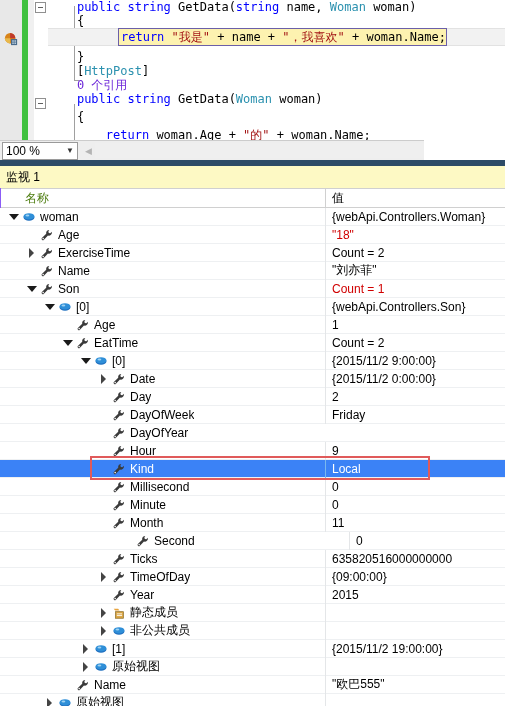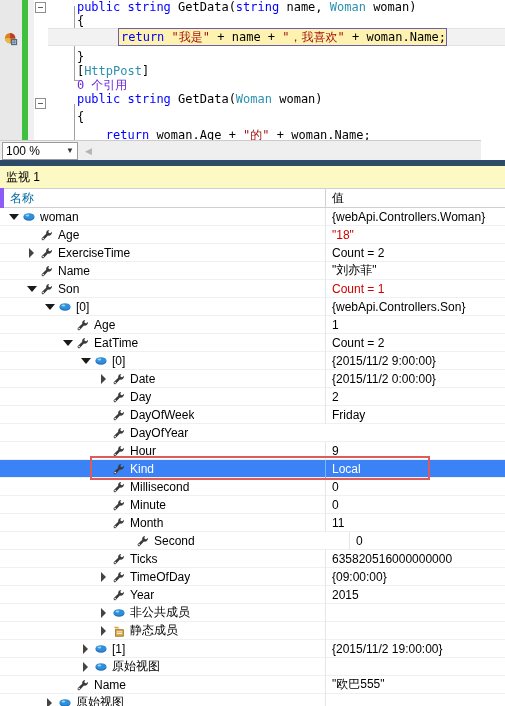--- a/index.html
+++ b/index.html
@@ -72,21 +72,21 @@
     font-family:"DejaVu Sans Mono", monospace;
     font-size:12px; color:#000000;
   }
   .hl-band {
     position:absolute; left:48px; right:0; height:18px;
     background:#f2f2f2; border-top:1px solid #e2e2e2; border-bottom:1px solid #e2e2e2;
   }
 
   
   #zoombar {
-    position:absolute; top:140px; left:0; width:481px; height:20px;
+    position:absolute; top:140px; left:0; width:424px; height:20px;
     background:#eeeeee; border-top:1px solid #cccccc;
     display:flex; align-items:center;
   }
   .zoom-combo {
     width:76px; height:18px; margin-left:2px;
     background:#ffffff; border:1px solid #9a9a9a;
     display:flex; align-items:center; justify-content:space-between;
     padding:0 3px; font-size:12px; color:#000;
   }
   .zoom-arrow { font-size:8px; color:#333; }
@@ -111,22 +111,22 @@
     padding-left:6px;
     font-size:12px; color:#000;
   }
   .watch-head {
     height:20px; background:#ffffff;
     border-top:1px solid #d0d0d0; border-bottom:1px solid #d0d0d0;
     display:flex; align-items:center;
     position:relative;
   }
   .watch-head .col-name {
-    width:325px; padding-left:6px; font-size:12px; color:#0369a1;
-    border-left:4px solid #8b5cf6; height:20px; display:flex; align-items:center;
+    width:325px; padding-left:24px; font-size:12px; color:#4d7c0f;
+    border-left:1px solid #8b5cf6; height:20px; display:flex; align-items:center;
   }
   .watch-head .col-value {
     flex:1; padding-left:6px; font-size:12px; color:#000;
     border-left:1px solid #d0d0d0; height:20px; display:flex; align-items:center;
   }
   .rows { position:relative; }
   .row {
     height:18px; display:flex; align-items:center;
     border-bottom:1px solid #eef0f2;
     position:relative;
@@ -528,95 +528,95 @@
           <span class="lbl">Year</span>
         </div>
         <div class="cell-value">
           <span class="">2015</span>
         </div>
       </div>
       <div class="row">
         <div class="cell-name" style="padding-left: 98px;">
           <span class="twisty collapsed"></span>
           <span class="vicon"><svg viewBox="0 0 16 16">
-              <ellipse cx="8" cy="8.6" rx="6.2" ry="3.6" fill="#1f6fbf"></ellipse>
-              <ellipse cx="8" cy="7.2" rx="6.2" ry="3.6" fill="#2f8fd8"></ellipse>
-              <ellipse cx="6.2" cy="6.2" rx="2.2" ry="1.2" fill="#9fd2f2"></ellipse>
-            </svg></span>
-          <span class="lbl">非公共成员</span>
-        </div>
-        <div class="cell-value">
-          <span class=""></span>
-        </div>
-      </div>
-      <div class="row">
-        <div class="cell-name" style="padding-left: 98px;">
-          <span class="twisty collapsed"></span>
-          <span class="vicon"><svg viewBox="0 0 16 16">
               <rect x="4" y="6.5" width="9" height="7.5" fill="#d9a441" stroke="#8a6a22" stroke-width="0.8"></rect>
               <path d="M2 3.2 L7 3.2 L8.6 5 L3.6 5 Z" fill="#e8a33d"></path>
               <rect x="5.5" y="8.5" width="6" height="1" fill="#ffffff"></rect>
               <rect x="5.5" y="10.5" width="6" height="1" fill="#ffffff"></rect>
             </svg></span>
           <span class="lbl">静态成员</span>
         </div>
         <div class="cell-value">
           <span class=""></span>
         </div>
       </div>
       <div class="row">
-        <div class="cell-name" style="padding-left: 80px;">
+        <div class="cell-name" style="padding-left: 98px;">
           <span class="twisty collapsed"></span>
           <span class="vicon"><svg viewBox="0 0 16 16">
               <ellipse cx="8" cy="8.6" rx="6.2" ry="3.6" fill="#1f6fbf"></ellipse>
               <ellipse cx="8" cy="7.2" rx="6.2" ry="3.6" fill="#2f8fd8"></ellipse>
               <ellipse cx="6.2" cy="6.2" rx="2.2" ry="1.2" fill="#9fd2f2"></ellipse>
             </svg></span>
-          <span class="lbl">[1]</span>
-        </div>
-        <div class="cell-value">
-          <span class="">{2015/11/2 19:00:00}</span>
+          <span class="lbl">非公共成员</span>
+        </div>
+        <div class="cell-value">
+          <span class=""></span>
         </div>
       </div>
       <div class="row">
         <div class="cell-name" style="padding-left: 80px;">
           <span class="twisty collapsed"></span>
           <span class="vicon"><svg viewBox="0 0 16 16">
               <ellipse cx="8" cy="8.6" rx="6.2" ry="3.6" fill="#1f6fbf"></ellipse>
               <ellipse cx="8" cy="7.2" rx="6.2" ry="3.6" fill="#2f8fd8"></ellipse>
               <ellipse cx="6.2" cy="6.2" rx="2.2" ry="1.2" fill="#9fd2f2"></ellipse>
             </svg></span>
-          <span class="lbl">原始视图</span>
-        </div>
-        <div class="cell-value">
-          <span class=""></span>
-        </div>
-      </div>
-      <div class="row">
-        <div class="cell-name" style="padding-left: 62px;">
-          <span class="twisty "></span>
-          <span class="vicon"><svg viewBox="0 0 16 16">
-              <path d="M10.6 2.2a3.6 3.6 0 0 0-3.5 4.4L2.4 11.2a1.5 1.5 0 1 0 2.1 2.1l4.6-4.6a3.6 3.6 0 0 0 4.4-4.4L11.8 6 10 5.6 9.6 3.8z" fill="#3a3a3a"></path>
-              <circle cx="3.6" cy="12.1" r="0.9" fill="#ffffff"></circle>
-            </svg></span>
-          <span class="lbl">Name</span>
-        </div>
-        <div class="cell-value">
-          <span class="">"欧巴555"</span>
-        </div>
-      </div>
-      <div class="row">
-        <div class="cell-name" style="padding-left: 44px;">
+          <span class="lbl">[1]</span>
+        </div>
+        <div class="cell-value">
+          <span class="">{2015/11/2 19:00:00}</span>
+        </div>
+      </div>
+      <div class="row">
+        <div class="cell-name" style="padding-left: 80px;">
           <span class="twisty collapsed"></span>
           <span class="vicon"><svg viewBox="0 0 16 16">
               <ellipse cx="8" cy="8.6" rx="6.2" ry="3.6" fill="#1f6fbf"></ellipse>
               <ellipse cx="8" cy="7.2" rx="6.2" ry="3.6" fill="#2f8fd8"></ellipse>
               <ellipse cx="6.2" cy="6.2" rx="2.2" ry="1.2" fill="#9fd2f2"></ellipse>
             </svg></span>
           <span class="lbl">原始视图</span>
         </div>
         <div class="cell-value">
           <span class=""></span>
         </div>
       </div>
+      <div class="row">
+        <div class="cell-name" style="padding-left: 62px;">
+          <span class="twisty "></span>
+          <span class="vicon"><svg viewBox="0 0 16 16">
+              <path d="M10.6 2.2a3.6 3.6 0 0 0-3.5 4.4L2.4 11.2a1.5 1.5 0 1 0 2.1 2.1l4.6-4.6a3.6 3.6 0 0 0 4.4-4.4L11.8 6 10 5.6 9.6 3.8z" fill="#3a3a3a"></path>
+              <circle cx="3.6" cy="12.1" r="0.9" fill="#ffffff"></circle>
+            </svg></span>
+          <span class="lbl">Name</span>
+        </div>
+        <div class="cell-value">
+          <span class="">"欧巴555"</span>
+        </div>
+      </div>
+      <div class="row">
+        <div class="cell-name" style="padding-left: 44px;">
+          <span class="twisty collapsed"></span>
+          <span class="vicon"><svg viewBox="0 0 16 16">
+              <ellipse cx="8" cy="8.6" rx="6.2" ry="3.6" fill="#1f6fbf"></ellipse>
+              <ellipse cx="8" cy="7.2" rx="6.2" ry="3.6" fill="#2f8fd8"></ellipse>
+              <ellipse cx="6.2" cy="6.2" rx="2.2" ry="1.2" fill="#9fd2f2"></ellipse>
+            </svg></span>
+          <span class="lbl">原始视图</span>
+        </div>
+        <div class="cell-value">
+          <span class=""></span>
+        </div>
+      </div>
     </div>
   <div class="annot-rect" id="annot-rect" style="left: 90px; top: 296px; width: 340px; height: 24px; border-color: rgb(224, 90, 90);"></div>
 </div>
 
 </body></html>

